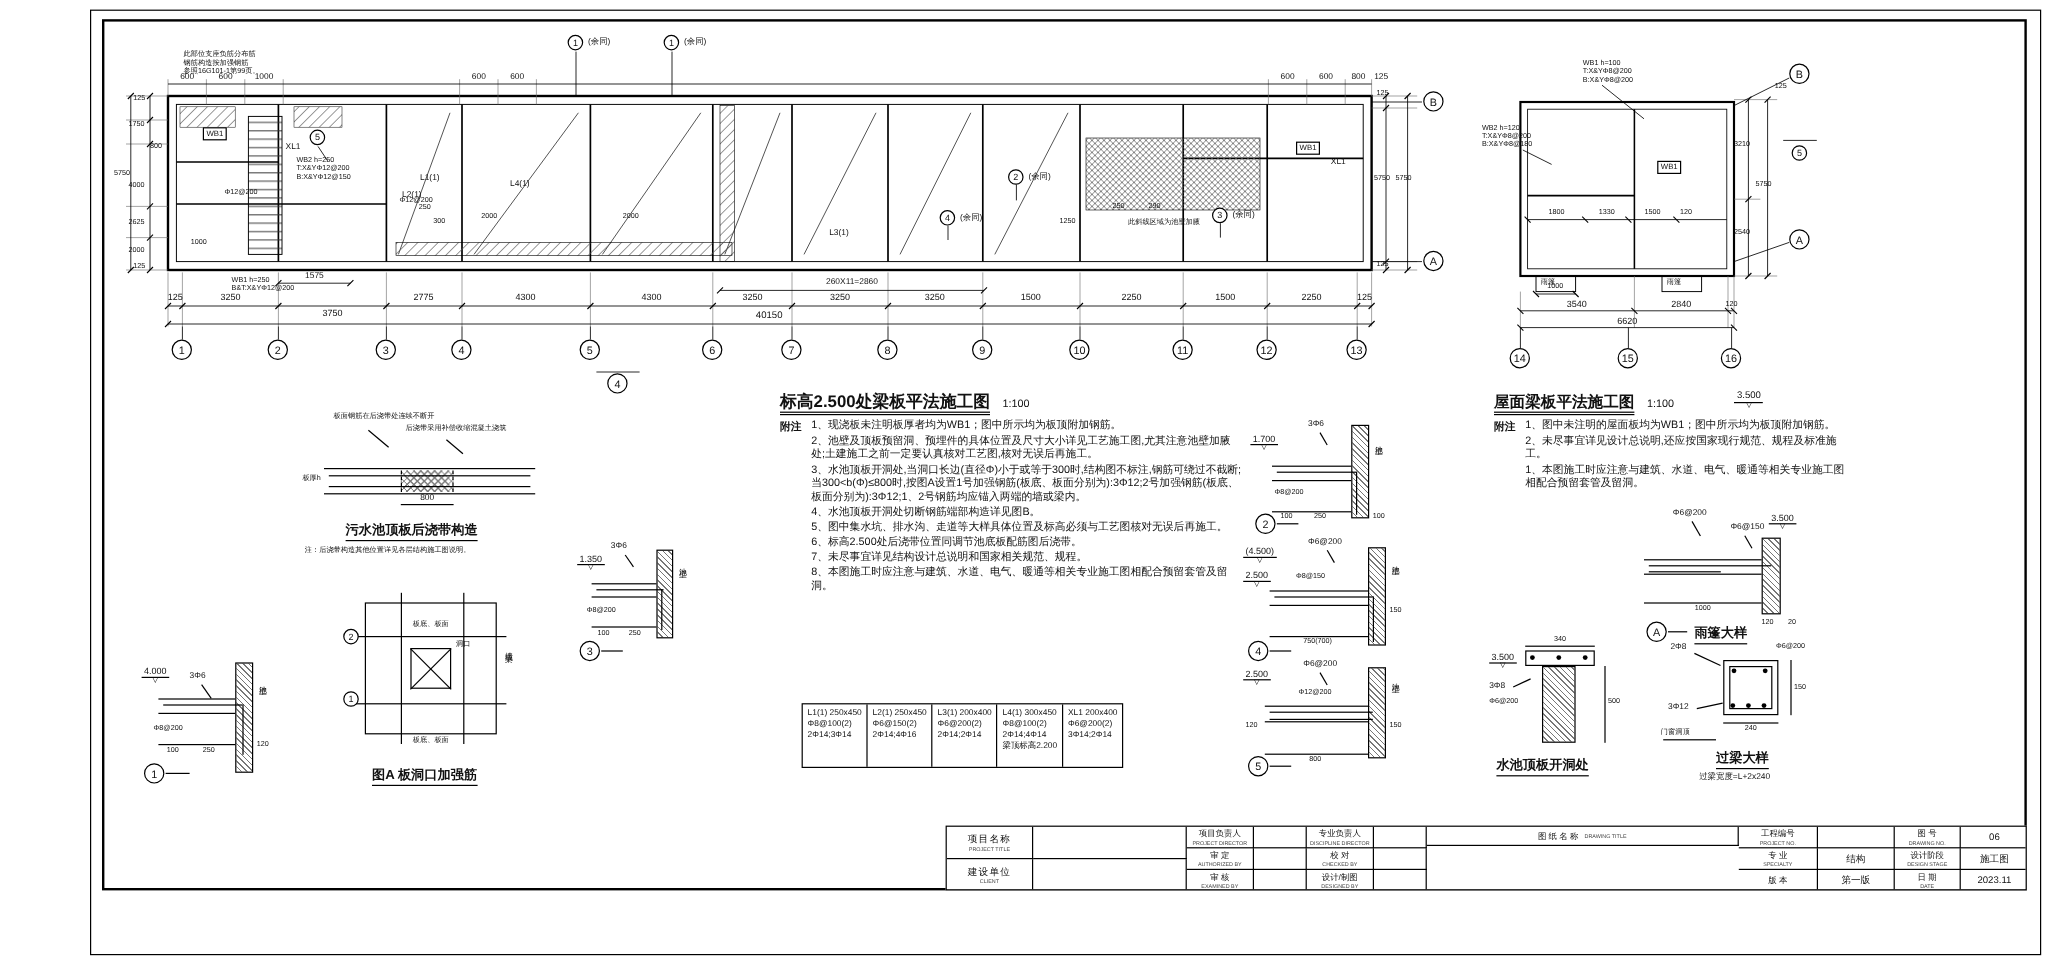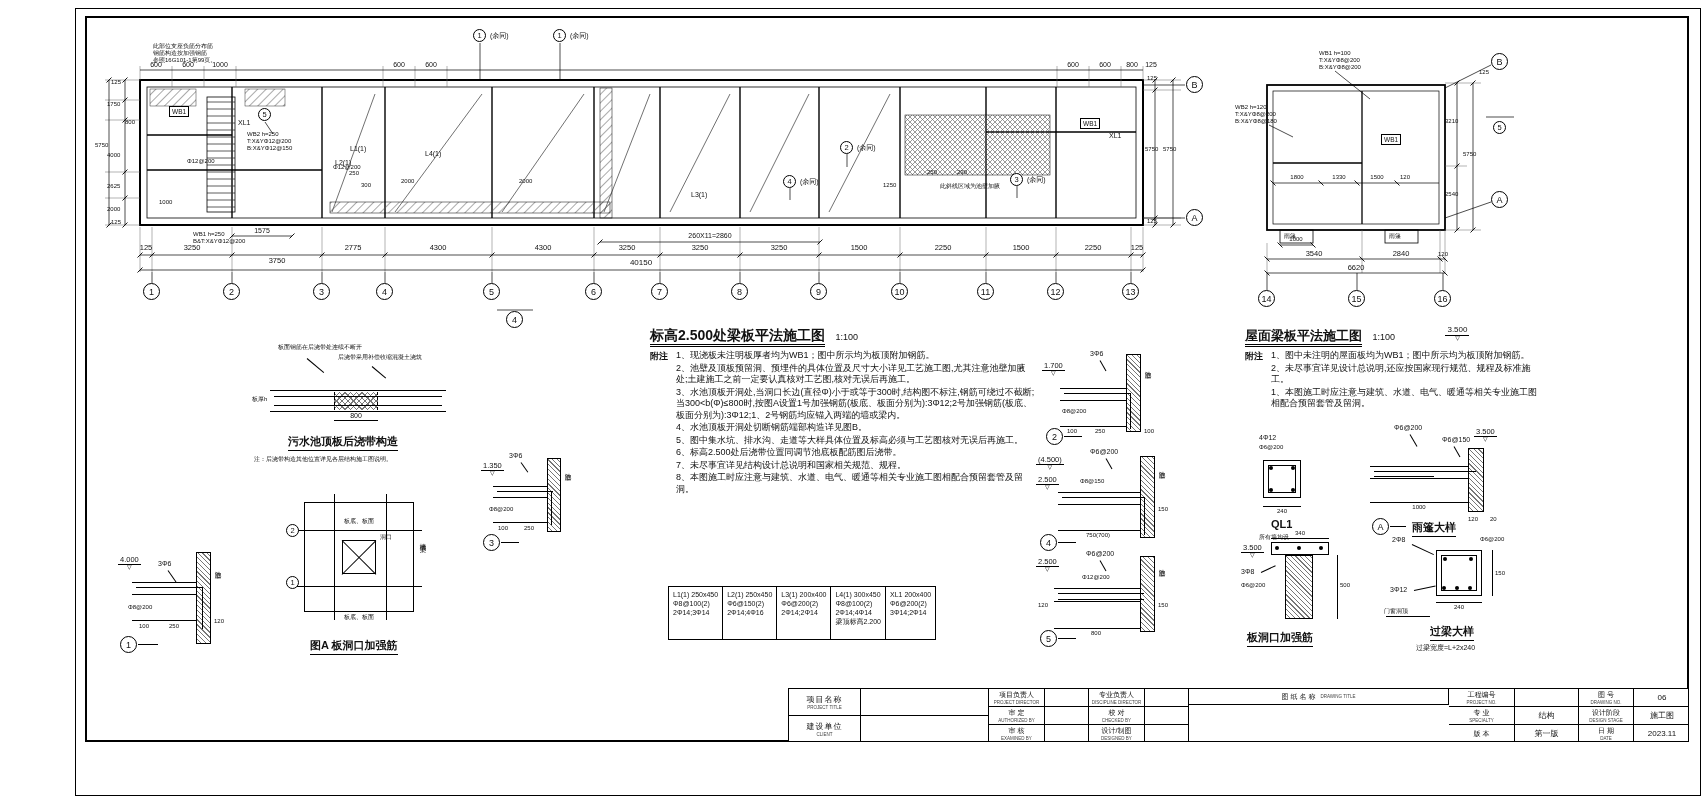--- a/index.html
+++ b/index.html
@@ -623,34 +623,20 @@
         <div class="bl">2Φ14;4Φ14</div>
         <div class="bl">梁顶标高2.200</div>
       </div>
     <div class="col">
         <div class="bl">XL1 200x400</div>
         <div class="bl">Φ6@200(2)</div>
         <div class="bl">3Φ14;2Φ14</div>
       </div>
   </div>
 
-  <div class="panel" style="left:1241px;top:434px;width:82px;height:114px">
-    <div class="lbl" style="left:18px;top:0px">4Φ12</div>
-    <div class="lbl s6" style="left:18px;top:10px">Φ6@200</div>
-    <div class="geo box2" style="left:22px;top:26px;width:38px;height:38px"></div>
-    <div class="geo" style="left:27px;top:31px;width:28px;height:28px;border:0.7px solid #000"></div>
-    <div class="dot" style="left:28px;top:32px"></div>
-    <div class="dot" style="left:50px;top:32px"></div>
-    <div class="dot" style="left:28px;top:54px"></div>
-    <div class="dot" style="left:50px;top:54px"></div>
-    <div class="geo dline" style="left:22px;top:72px;width:38px"></div>
-    <div class="lbl s6 c" style="left:41px;top:74px">240</div>
-    <div class="dtitle" style="left:30px;top:84px">QL1</div>
-    <div class="lbl s6" style="left:18px;top:100px">所有墙均设</div>
-  </div>
 
   <div class="panel" style="left:1350px;top:424px;width:162px;height:122px">
     <div class="lbl" style="left:44px;top:0px">Φ6@200</div>
     <div class="lbl" style="left:92px;top:12px">Φ6@150</div>
     <div class="lvl" style="left:124px;top:4px">
       <span class="ln">3.500</span>
       <span class="tri">▽</span>
     </div>
     <div class="geo box hatch" style="left:118px;top:24px;width:16px;height:64px"></div>
     <div class="geo slab" style="left:20px;top:42px;width:98px;height:13px"></div>
@@ -677,21 +663,21 @@
     <div class="geo box hatch" style="left:44px;top:25px;width:28px;height:64px"></div>
     <div class="lvl" style="left:0px;top:14px">
       <span class="ln">3.500</span>
       <span class="tri">▽</span>
     </div>
     <div class="lbl" style="left:0px;top:38px">3Φ8</div>
     <div class="lbl s6" style="left:0px;top:52px">Φ6@200</div>
     <div class="geo dline" style="left:20px;top:42px;width:16px;transform:rotate(-25deg)"></div>
     <div class="geo dlinev" style="left:96px;top:25px;height:64px"></div>
     <div class="lbl s6" style="left:99px;top:52px">500</div>
-    <div class="dtitle u" style="left:6px;top:100px">板洞口加强筋</div>
+    <div class="dtitle u" style="left:6px;top:100px">水池顶板开洞处</div>
   </div>
 
   <div class="panel" style="left:1384px;top:530px;width:134px;height:130px">
     <div class="lbl" style="left:8px;top:6px">2Φ8</div>
     <div class="lbl s6" style="left:96px;top:6px">Φ6@200</div>
     <div class="lbl" style="left:6px;top:56px">3Φ12</div>
     <div class="lbl s6" style="left:0px;top:78px">门窗洞顶</div>
     <div class="geo dline" style="left:2px;top:86px;width:44px"></div>
     <div class="geo box2" style="left:52px;top:20px;width:46px;height:46px"></div>
     <div class="geo" style="left:57px;top:25px;width:36px;height:36px;border:0.7px solid #000"></div>

